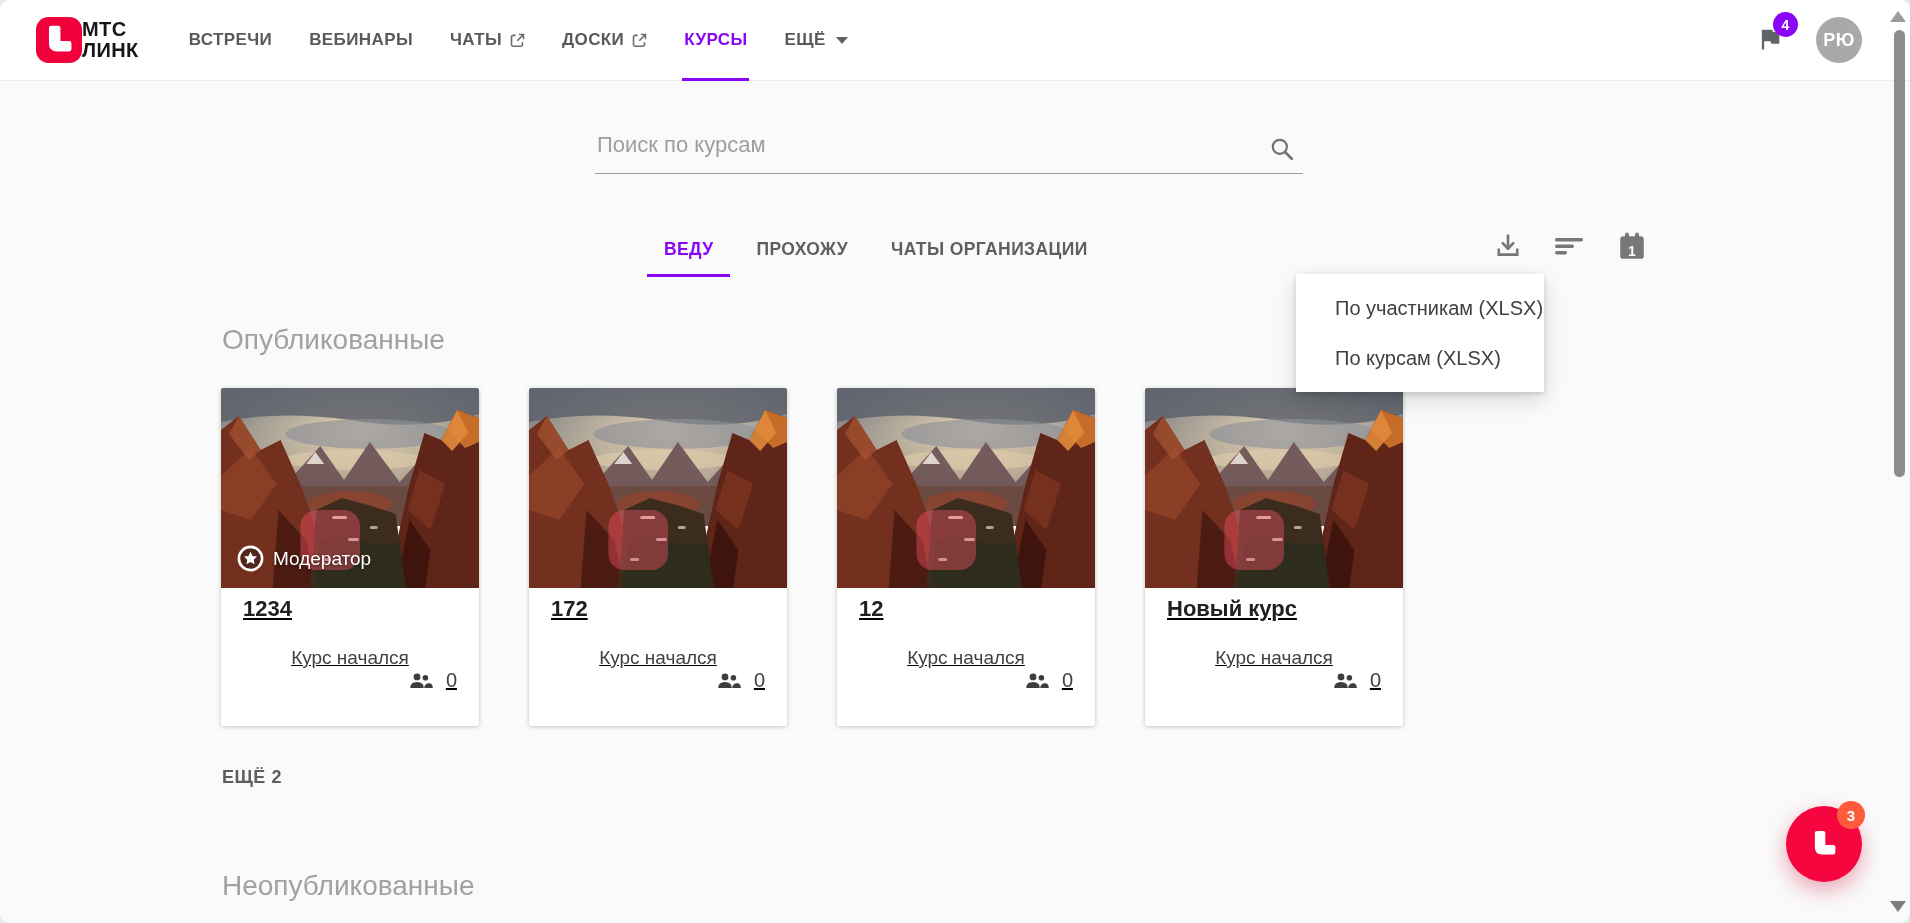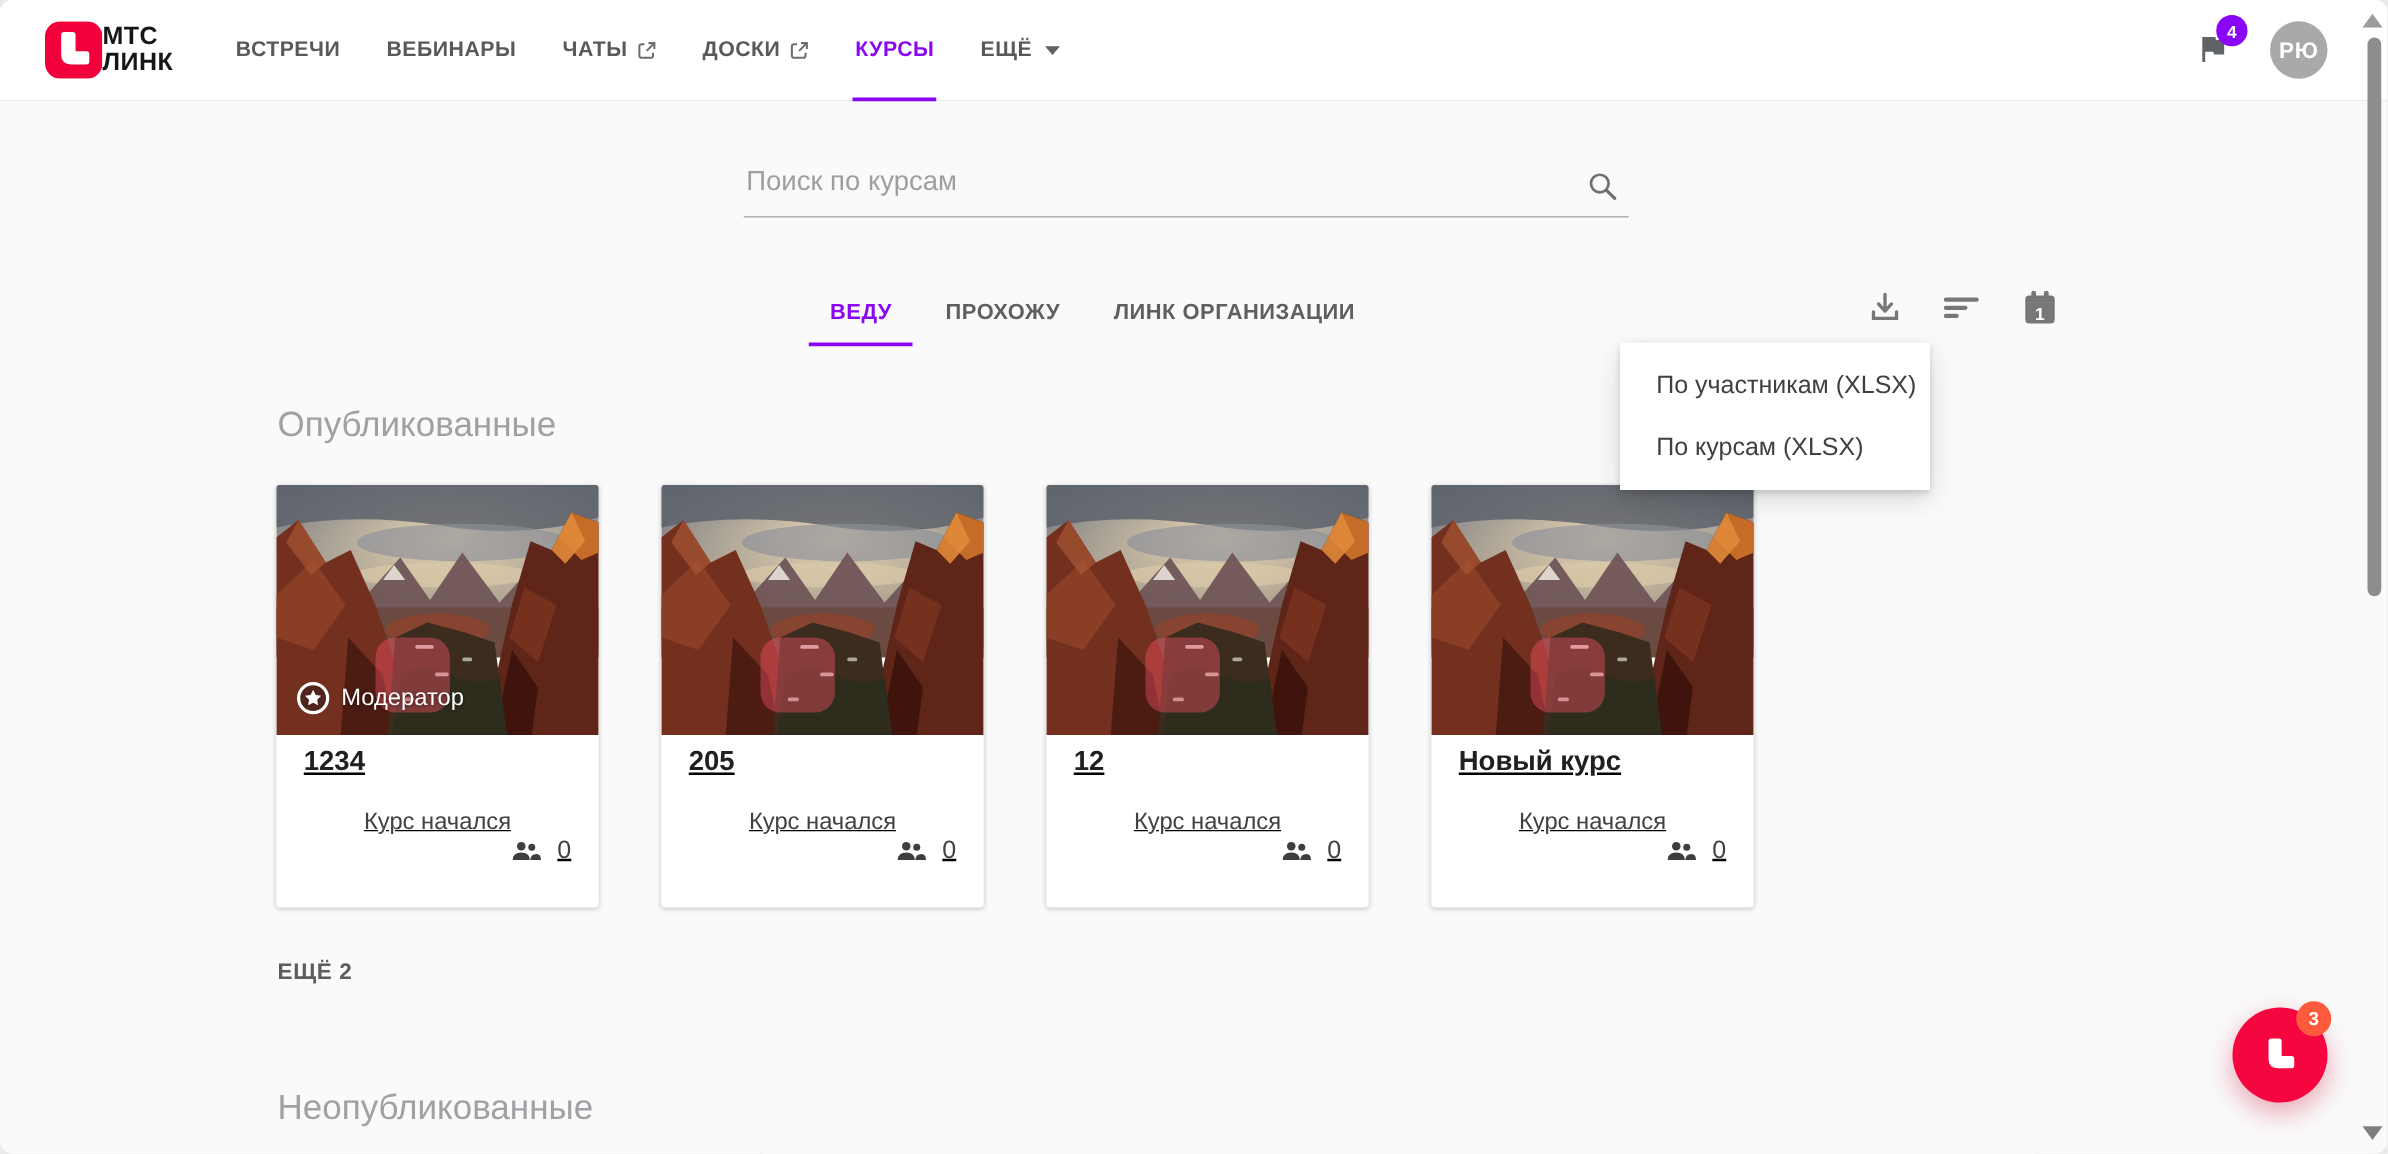--- a/index.html
+++ b/index.html
@@ -32,21 +32,21 @@
   
   .tabs { position:absolute; left:647px; top:225px; display:flex; gap:9px; z-index:5; }
   .tab { display:flex; align-items:center; padding:0 17px; height:52px; font-size:17.5px; font-weight:700; letter-spacing:.4px; color:#5d5f61; border-bottom:3px solid transparent; cursor:pointer; }
   .tab.active { color:#8A05F5; border-color:#8A05F5; }
   .toolbar { position:absolute; left:1492px; top:230px; display:flex; align-items:center; gap:30px; z-index:5; }
   .tool-btn { position:relative; width:32px; height:32px; cursor:pointer; display:flex; align-items:center; justify-content:center; }
   .tool-btn svg { width:30px; height:30px; color:#757779; }
   .cal-num { position:absolute; left:0; right:0; top:9px; bottom:0; display:flex; align-items:center; justify-content:center; color:#fff; font-size:14px; font-weight:700; }
 
   
-  .menu { position:absolute; left:1296px; top:274px; width:248px; background:#fff; border-radius:0; padding:9px 8px; box-shadow:0 2px 5px rgba(0,0,0,.14), 0 8px 22px rgba(0,0,0,.14); z-index:40; }
+  .menu { position:absolute; left:1296px; top:274px; width:248px; background:#fff; border-radius:0; padding:9px 18px; box-shadow:0 2px 5px rgba(0,0,0,.14), 0 8px 22px rgba(0,0,0,.14); z-index:40; }
   .menu-item { height:50px; display:flex; align-items:center; padding:0 21px; font-size:20px; color:#3e4144; cursor:pointer; white-space:nowrap; }
 
   
   .section-label { position:absolute; left:222px; font-size:28px; color:#9fa1a4; }
   #published-label { top:324px; }
   #unpublished-label { top:870px; }
   .more-btn { position:absolute; left:222px; top:767px; font-size:18px; font-weight:700; letter-spacing:.5px; color:#5b5d5f; cursor:pointer; }
 
   .cards { position:absolute; left:221px; top:388px; display:flex; gap:50px; z-index:10; }
   .card { position:relative; width:258px; height:338px; background:#fff; border-radius:3px; box-shadow:0 1px 4px rgba(0,0,0,.22); cursor:pointer; }
@@ -217,21 +217,21 @@
   </div>
 
   <div class="tabs">
     <div class="tab active">
       <span>ВЕДУ</span>
     </div>
     <div class="tab">
       <span>ПРОХОЖУ</span>
     </div>
     <div class="tab">
-      <span>ЛИНК ОРГАНИЗАЦИИ</span>
+      <span>ЧАТЫ ОРГАНИЗАЦИИ</span>
     </div>
   </div>
 
   <div class="toolbar">
     <div class="tool-btn">
       <svg>
           <use href="#icon-download"></use>
         </svg>
     </div>
     <div class="tool-btn">
@@ -277,21 +277,21 @@
           </span>
         </div>
       </div>
     </div>
 
     <div class="card">
       <svg class="card-photo">
           <use href="#zion-photo"></use>
         </svg>
       <div class="card-body">
-        <div class="card-title">205</div>
+        <div class="card-title">172</div>
         <div class="card-meta">
           <span>Курс начался</span>
           <span class="meta-count">
             <svg>
                 <use href="#icon-people"></use>
               </svg>
             <span>0</span>
           </span>
         </div>
       </div>

